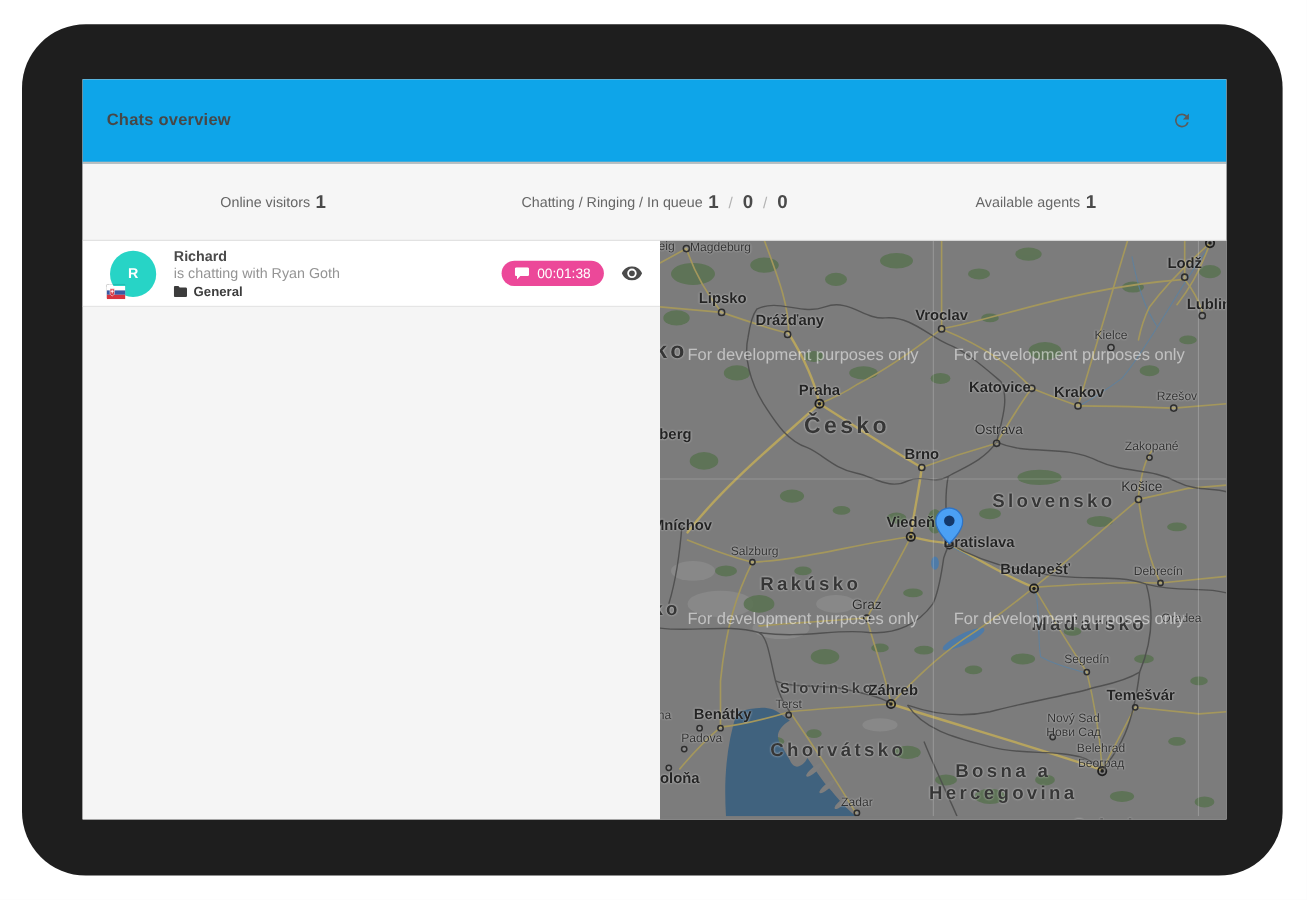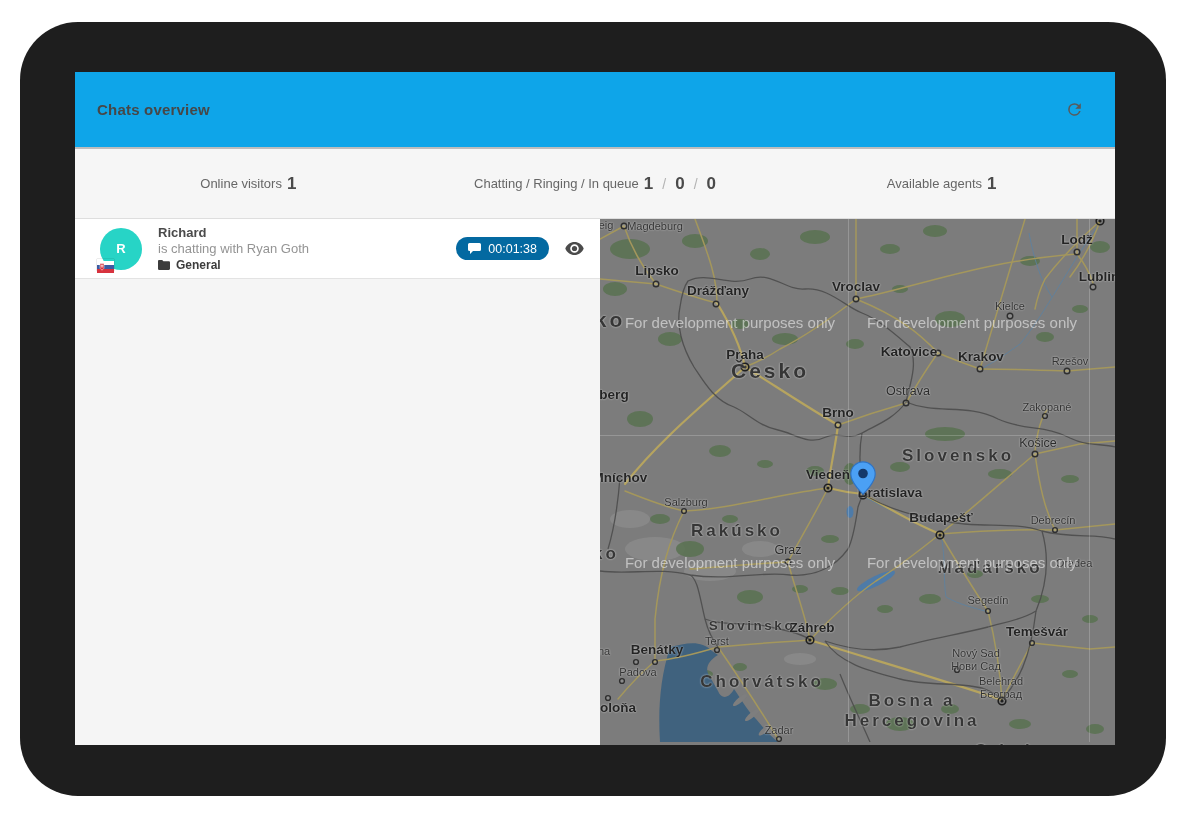--- a/index.html
+++ b/index.html
@@ -39,21 +39,21 @@
   }
   .avatar-wrap{position:relative;width:42px;height:42px;margin-right:16px;flex:none;}
   .avatar{width:42px;height:42px;border-radius:50%;background:#27d4c6;color:#fff;
     display:flex;align-items:center;justify-content:center;font-size:13px;font-weight:bold;}
   .flag{position:absolute;left:-3px;bottom:-1px;width:17px;height:12px;box-shadow:0 0 1px rgba(0,0,0,.45);}
   .chat-info{flex:1;display:flex;flex-direction:column;gap:1px;min-width:0;}
   .chat-name{font-size:13px;font-weight:bold;color:#4a4a4a;}
   .chat-status{font-size:13px;color:#949494;}
   .chat-dept{font-size:12px;font-weight:bold;color:#3c3c3c;display:flex;align-items:center;gap:6px;margin-top:1px;}
   .duration-badge{
-    background:#0369a1;color:#fff;border-radius:12px;height:23px;border:none;cursor:pointer;
+    background:#ec4899;color:#fff;border-radius:12px;height:23px;border:none;cursor:pointer;
     display:flex;align-items:center;gap:7px;padding:0 12px;font-size:12.5px;
     font-family:inherit;margin-right:16px;flex:none;
   }
   .eye-btn{border:none;background:transparent;cursor:pointer;padding:0;display:flex;align-items:center;flex:none;}
   
   .map{width:515px;flex:0 0 515px;position:relative;background:#7c7c7c;overflow:hidden;cursor:grab;}
   .map svg.map-base{position:absolute;left:0;top:0;}
   .map-labels{position:absolute;left:0;top:0;width:100%;height:100%;pointer-events:none;}
   .ml{position:absolute;transform:translate(-50%,-50%);white-space:pre;text-align:center;line-height:1.18;
       text-shadow:0 0 2px rgba(255,255,255,.38),0 0 2px rgba(255,255,255,.38);}
@@ -364,21 +364,21 @@
           <div class="ml cityb" style="left: 57px; top: 52px;">Lipsko</div>
           <div class="ml cityb" style="left: 118px; top: 72px;">Drážďany</div>
           <div class="ml cityb" style="left: 256px; top: 68px;">Vroclav</div>
           <div class="ml cityb" style="left: 499px; top: 58px;">Lublin</div>
           <div class="ml town" style="left: 410px; top: 87px;">Kielce</div>
           <div class="ml countryxl" style="left: 10px; top: 101px;">ko</div>
           <div class="ml cityb" style="left: 145px; top: 136px;">Praha</div>
           <div class="ml cityb" style="left: 309px; top: 133px;">Katovice</div>
           <div class="ml cityb" style="left: 381px; top: 138px;">Krakov</div>
           <div class="ml town" style="left: 470px; top: 142px;">Rzešov</div>
-          <div class="ml countryxl" style="left: 170px; top: 152px;">Česko</div>
+          <div class="ml countryxl" style="left: 170px; top: 169px;">Česko</div>
           <div class="ml city" style="left: 308px; top: 172px;">Ostrava</div>
           <div class="ml cityb" style="left: 14px; top: 176px;">berg</div>
           <div class="ml cityb" style="left: 238px; top: 194px;">Brno</div>
           <div class="ml town" style="left: 447px; top: 188px;">Zakopané</div>
           <div class="ml city" style="left: 438px; top: 224px;">Košice</div>
           <div class="ml country" style="left: 358px; top: 237px;">Slovensko</div>
           <div class="ml cityb" style="left: 20px; top: 259px;">Mníchov</div>
           <div class="ml cityb" style="left: 228px; top: 256px;">Viedeň</div>
           <div class="ml cityb" style="left: 290px; top: 274px;">Bratislava</div>
           <div class="ml town" style="left: 86px; top: 283px;">Salzburg</div>

